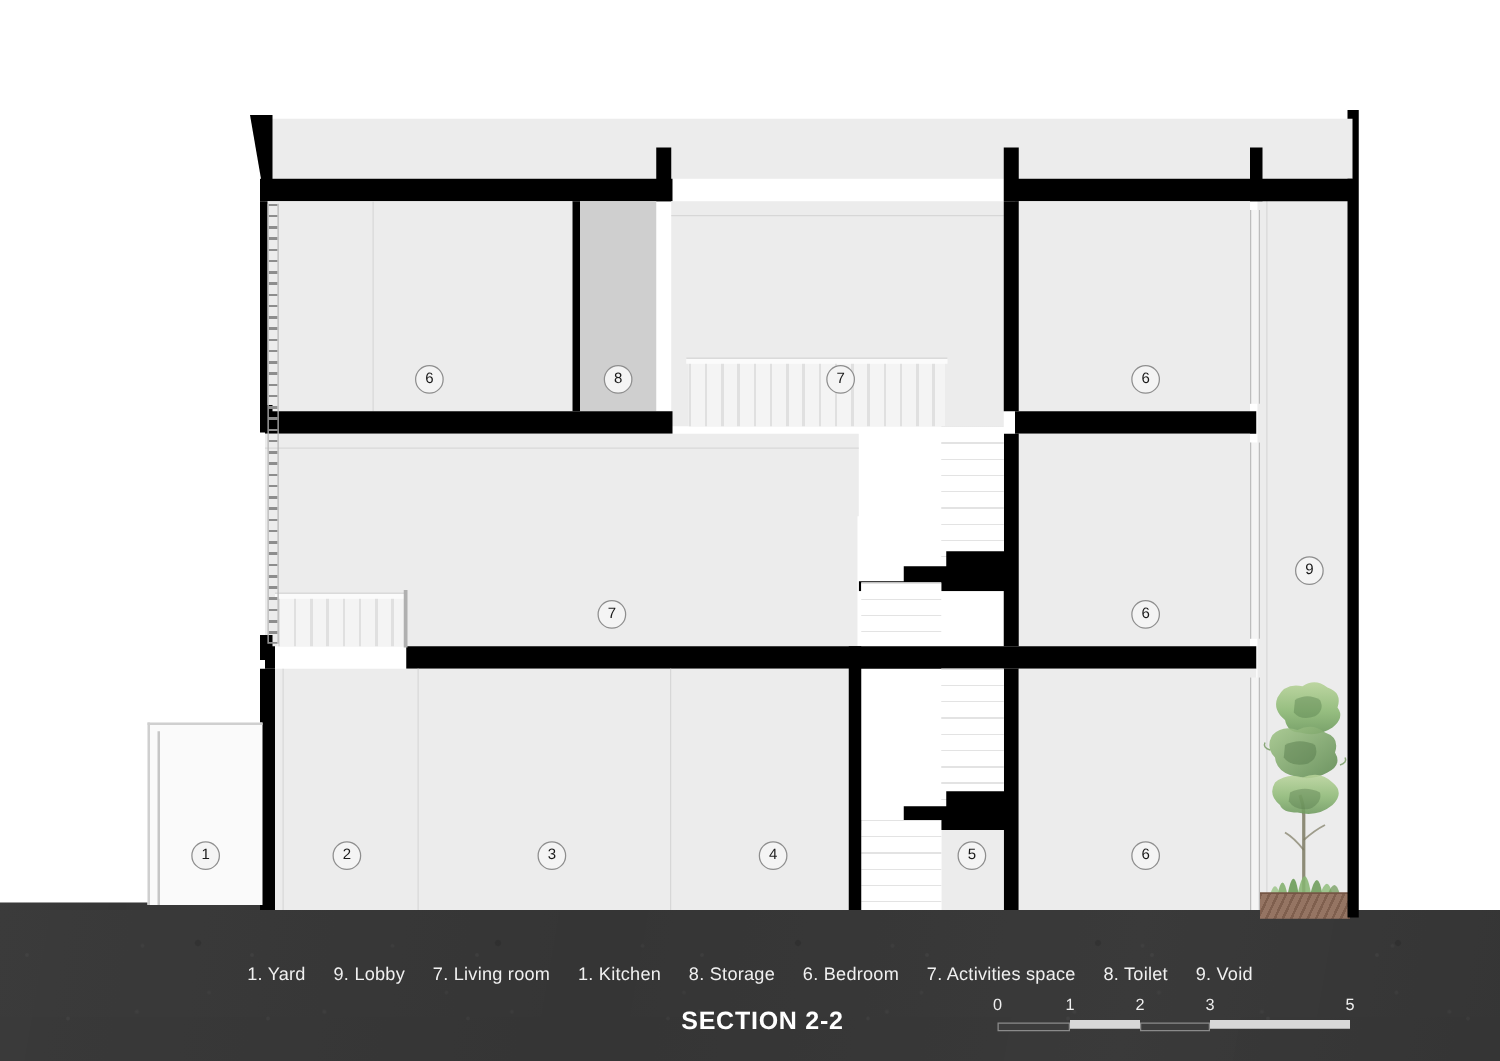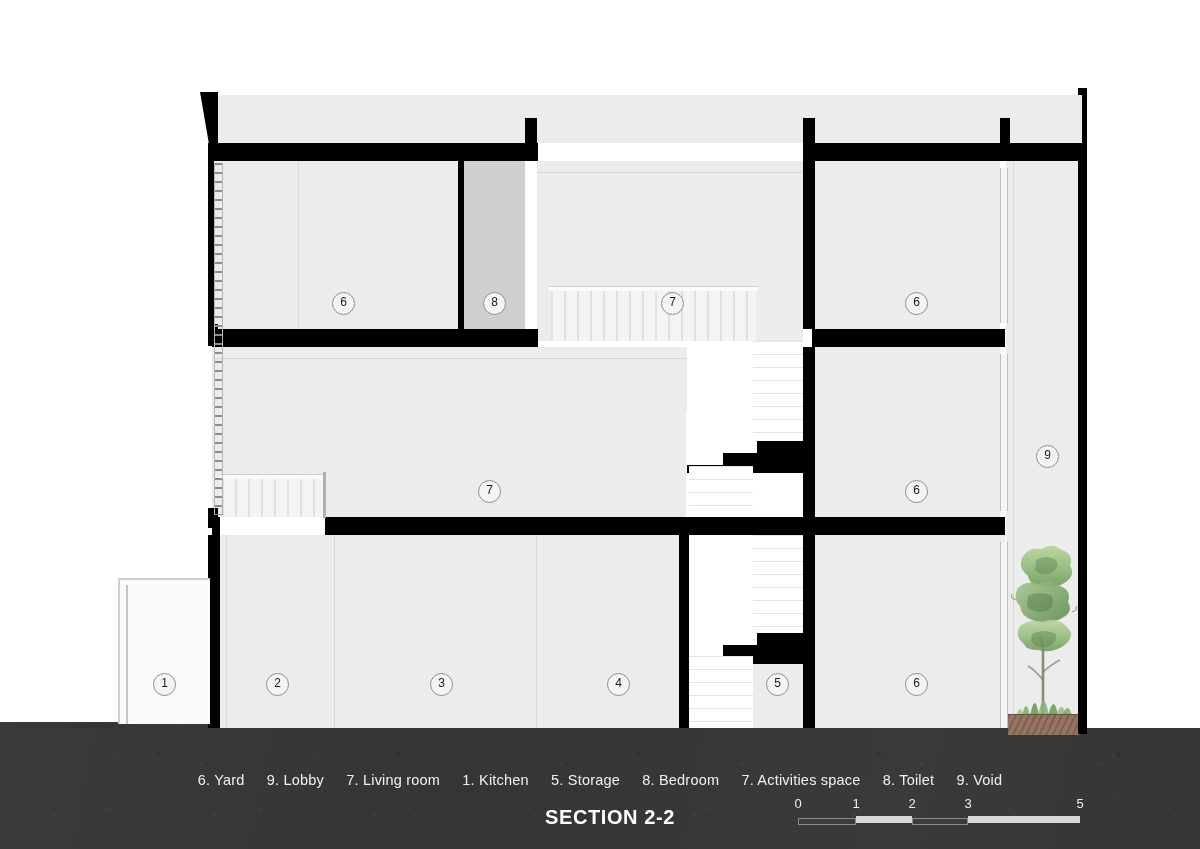--- a/index.html
+++ b/index.html
@@ -233,26 +233,26 @@
   <div class="tag" style="left:905px;top:673px;">6</div>
   <div class="tag" style="left:478px;top:480px;">7</div>
   <div class="tag" style="left:905px;top:480px;">6</div>
   <div class="tag" style="left:483px;top:292px;">8</div>
   <div class="tag" style="left:661px;top:292px;">7</div>
   <div class="tag" style="left:332px;top:292px;">6</div>
   <div class="tag" style="left:905px;top:292px;">6</div>
   <div class="tag" style="left:1036px;top:445px;">9</div>
 
   <div class="legend" style="top:772px;">
-    <span>6. Yard</span>
+    <span>1. Yard</span>
     <span>9. Lobby</span>
     <span>7. Living room</span>
     <span>1. Kitchen</span>
-    <span>5. Storage</span>
-    <span>8. Bedroom</span>
+    <span>8. Storage</span>
+    <span>6. Bedroom</span>
     <span>7. Activities space</span>
     <span>8. Toilet</span>
     <span>9. Void</span>
   </div>
 
   <div class="title" style="top:806px;">SECTION 2-2</div>
 
   <div class="sb-wrap" style="left:796px;top:796px;width:290px;height:32px;">
     <div class="sb-lab" style="left:-10px;top:0px;">0</div>
     <div class="sb-lab" style="left:48px;top:0px;">1</div>

